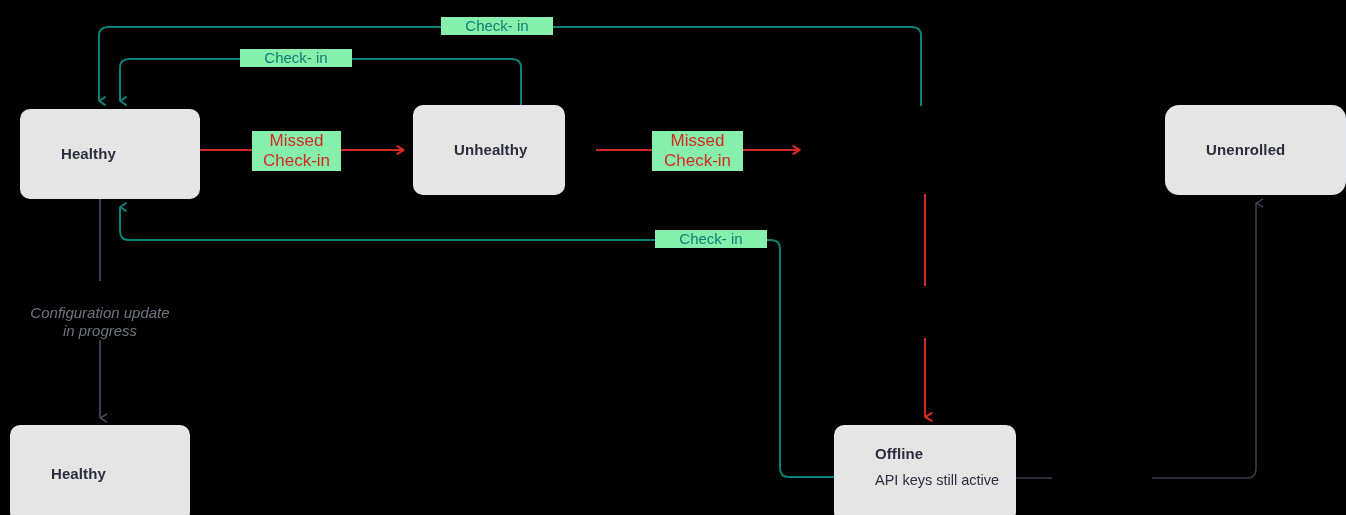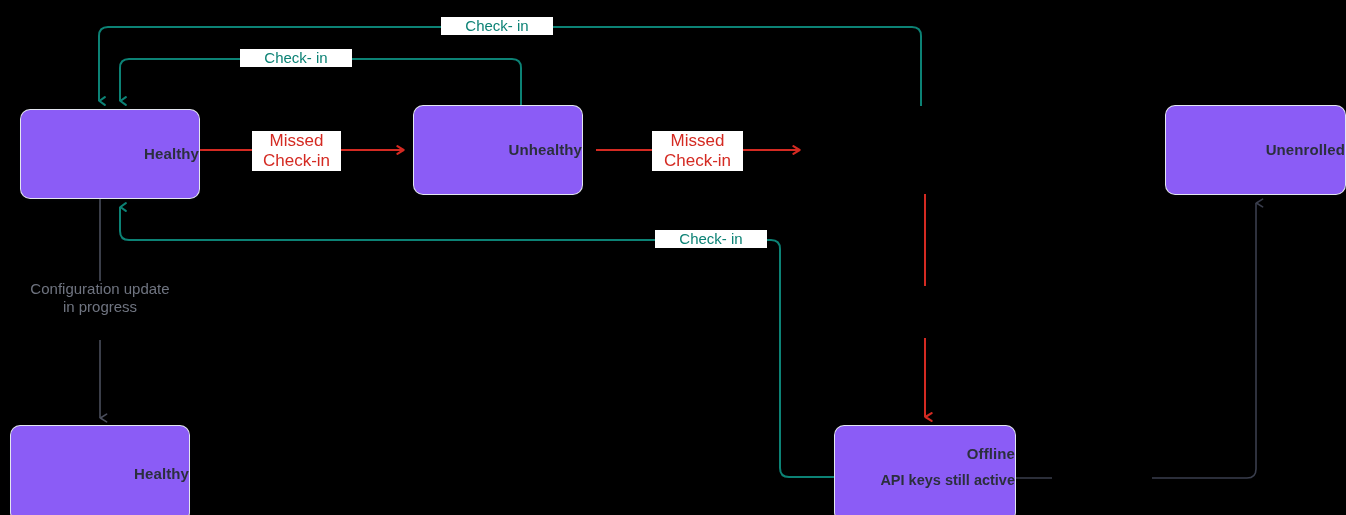--- a/index.html
+++ b/index.html
@@ -20,55 +20,55 @@
   }
   #edge-layer {
     position: absolute;
     left: 0;
     top: 0;
     width: 1346px;
     height: 515px;
   }
   .state-node {
     position: absolute;
-    background: #8b5cf6;
+    background: #e5e5e5;
     border-radius: 9px;
     box-shadow: 0 0 0 1px #e3e6ef, 0 2px 5px rgba(16, 20, 40, 0.18);
     display: flex;
     flex-direction: column;
-    align-items: flex-end;
+    align-items: flex-start;
     justify-content: center;
     box-sizing: border-box;
     z-index: 3;
     padding-left: 40px;
   }
   .state-title {
     font-size: 15px;
     font-weight: bold;
     color: #2b2f3d;
     letter-spacing: 0.1px;
     line-height: 1.2;
     text-align: center;
   }
   .state-sub {
     font-size: 14.5px;
-    font-weight: bold;
+    font-weight: normal;
     color: #2b2f3d;
     line-height: 1.25;
     margin-top: 8px;
     text-align: center;
     white-space: nowrap;
   }
   .edge-label {
     position: absolute;
     z-index: 4;
     text-align: center;
     line-height: 1.18;
     white-space: pre-line;
-    background: #ffffff;
+    background: #86efac;
     padding: 0 7px;
     box-sizing: border-box;
   }
   .label-teal {
     color: #0c8275;
     font-size: 15px;
   }
   .label-red {
     color: #d42a22;
     font-size: 17px;
@@ -125,26 +125,26 @@
     <path d="M 100,340 L 100,418" fill="none" stroke="#4a4e5c" stroke-width="1.6" marker-end="url(#arrow-gray-down)"></path>
 
     <path d="M 1015,478 L 1052,478" fill="none" stroke="#3a3e4d" stroke-width="1.6"></path>
     <path d="M 1152,478 L 1247,478 Q 1256,478 1256,469 L 1256,203" fill="none" stroke="#3a3e4d" stroke-width="1.6" marker-end="url(#arrow-dark-up)"></path>
   </svg>
 
   <div class="state-node" style="left:21px; top:110px; width:178px; height:88px;">
     <div class="state-title">Healthy</div>
   </div>
 
-  <div class="state-node" style="left:414px; top:106px; width:168px; height:88px;">
+  <div class="state-node" style="left:414px; top:106px; width:150px; height:88px;">
     <div class="state-title">Unhealthy</div>
   </div>
 
 
-  <div class="state-node" style="left:1166px; top:106px; width:179px; height:88px;">
+  <div class="state-node" style="left:1166px; top:106px; width:179px; height:88px;border-radius:13px;">
     <div class="state-title">Unenrolled</div>
   </div>
 
   <div class="state-node" style="left:11px; top:426px; width:178px; height:95px;">
     <div class="state-title">Healthy</div>
   </div>
 
   <div class="state-node" style="left:835px; top:426px; width:180px; height:95px; justify-content:flex-start; padding-top:19px;">
     <div class="state-title">Offline</div>
     <div class="state-sub">API keys still active</div>
@@ -156,16 +156,16 @@
 
   <div class="edge-label label-teal" style="left:655px; top:230px; width:112px;">Check- in</div>
 
   <div class="edge-label label-red" style="left:252px; top:131px; width:89px;">Missed
 Check-in</div>
 
   <div class="edge-label label-red" style="left:652px; top:131px; width:91px;">Missed
 Check-in</div>
 
 
-  <div class="edge-label label-gray" style="left:10px; top:280px; width:180px;">Configuration update
+  <div class="edge-label label-gray" style="left:10px; top:304px; width:180px;font-style:italic;">Configuration update
 in progress</div>
 
 </div>
 
 </body></html>

